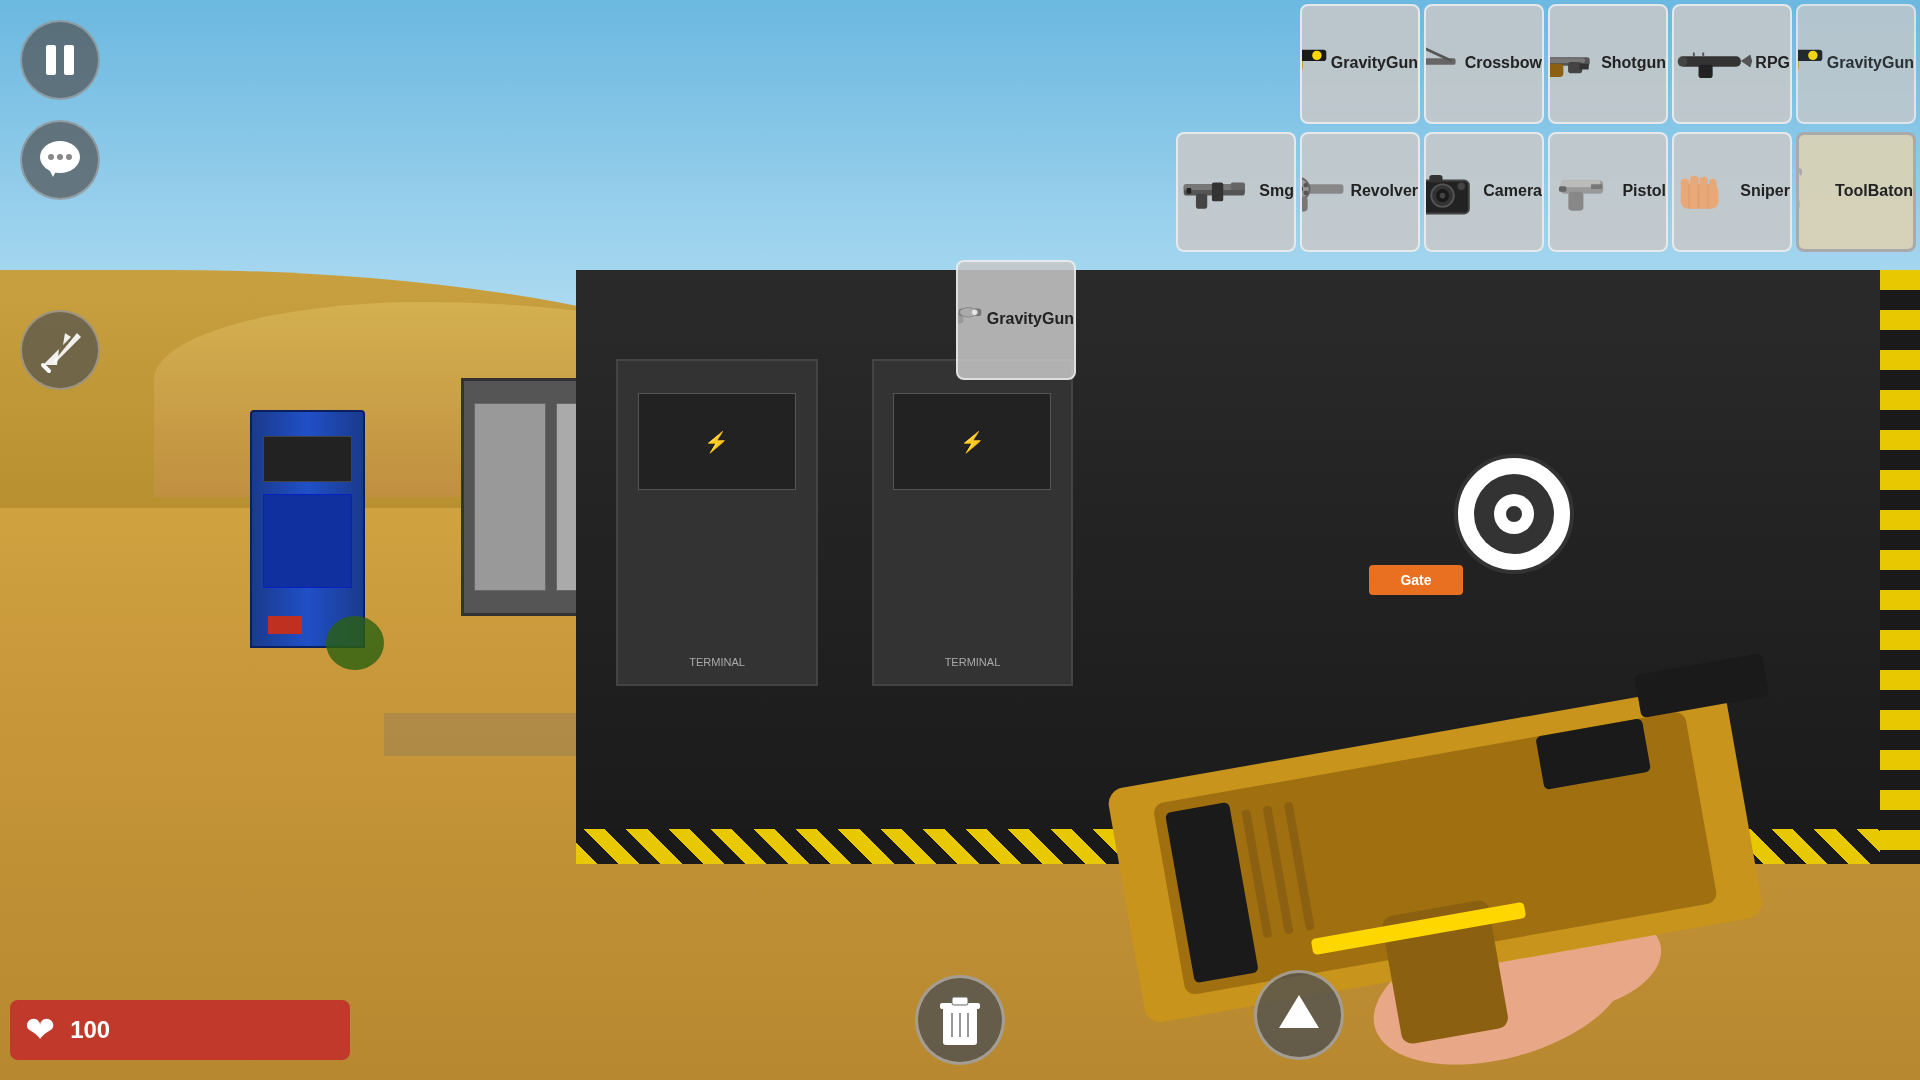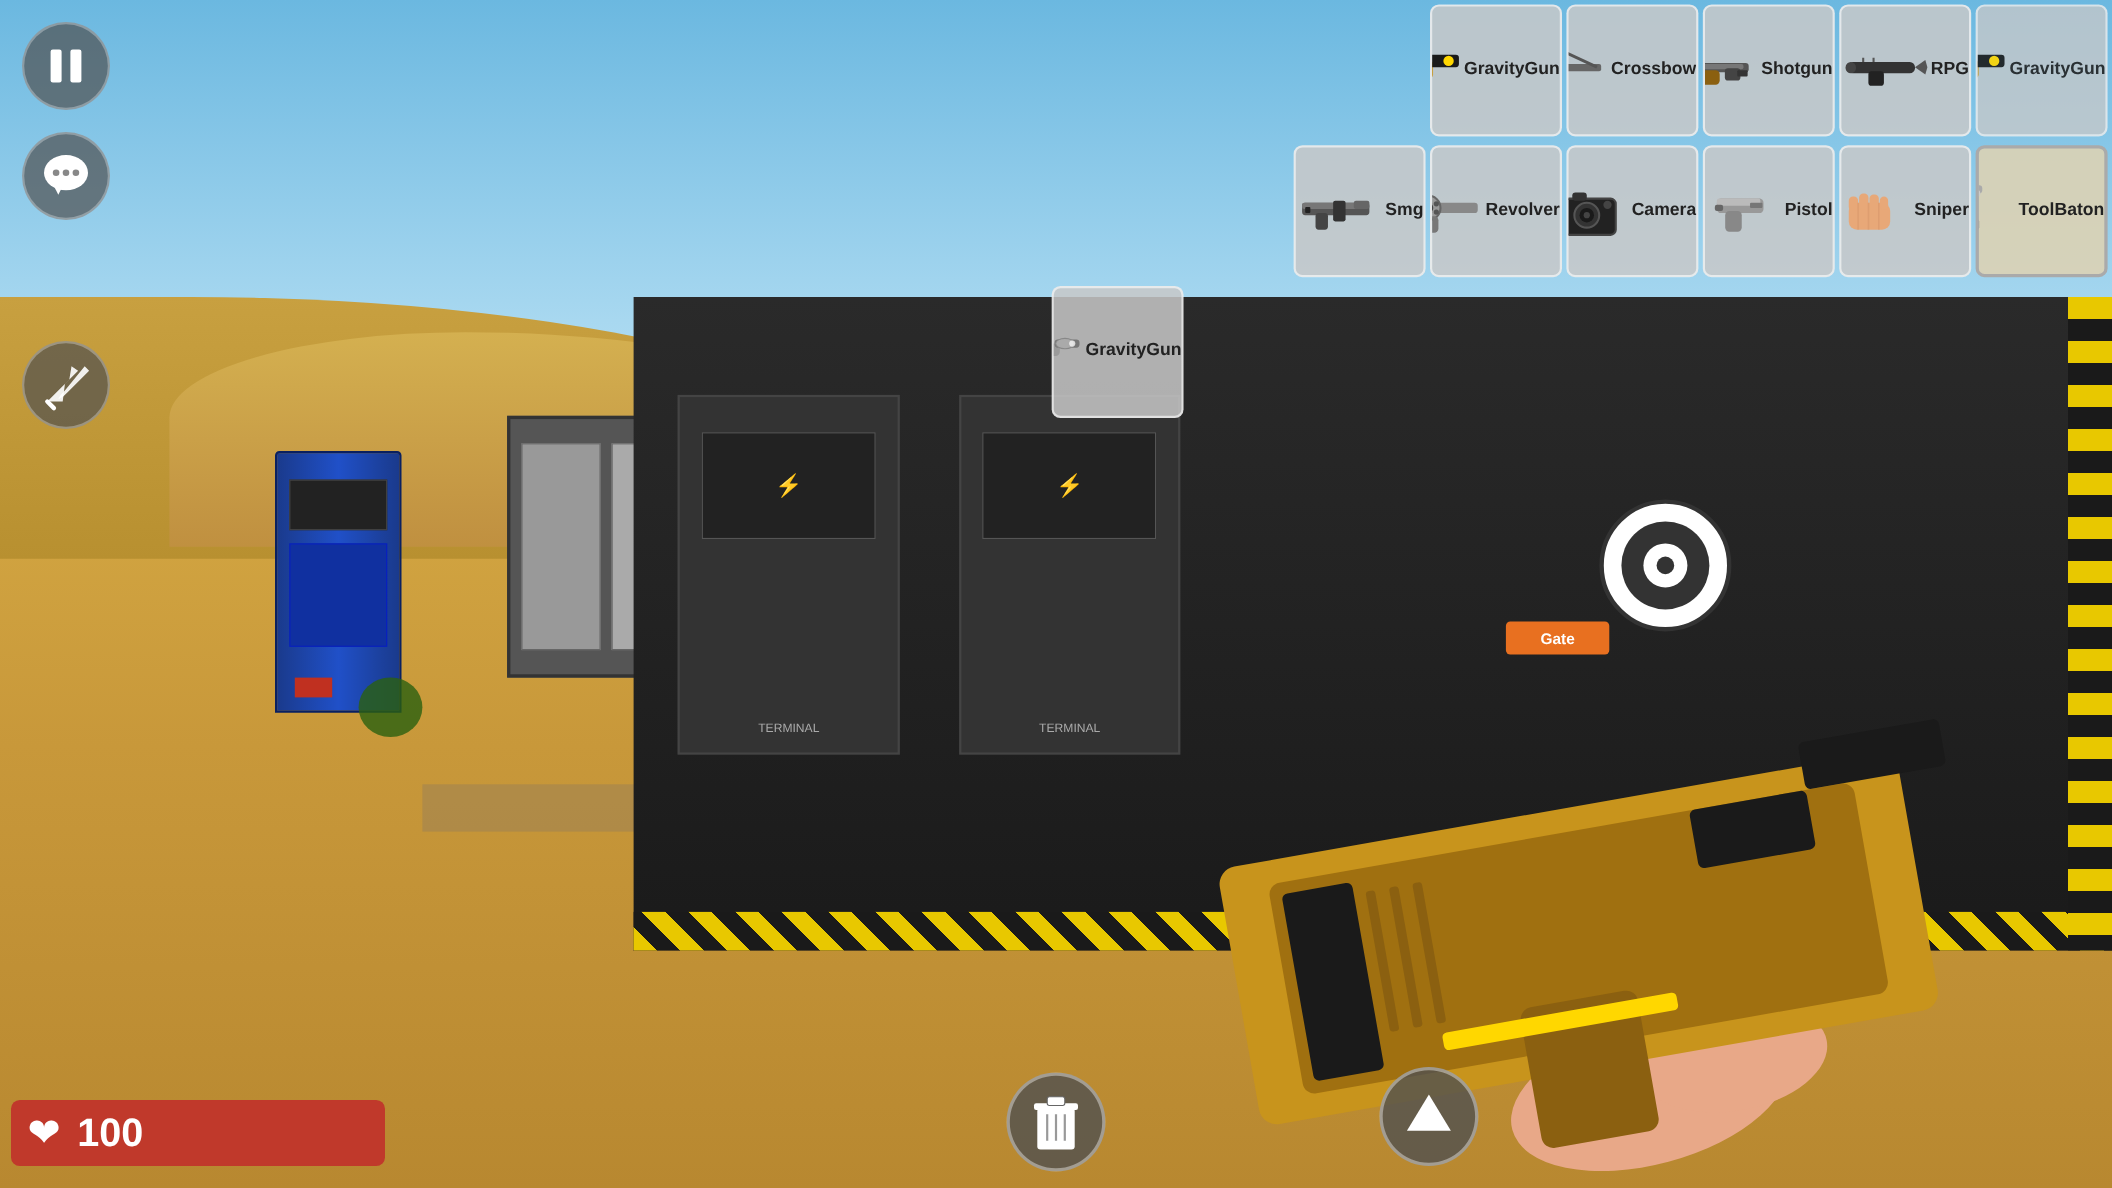--- a/index.html
+++ b/index.html
@@ -240,21 +240,21 @@
       padding: 0 15px;
       gap: 15px;
     }
 
     .heart-icon {
       font-size: 36px;
       color: white;
     }
 
     .health-value {
-      font-size: 36px;
+      font-size: 24px;
       font-weight: bold;
       color: white;
     }
 
     
     .btn-trash {
       position: absolute;
       bottom: 15px;
       left: 50%;
       transform: translateX(-50%);

